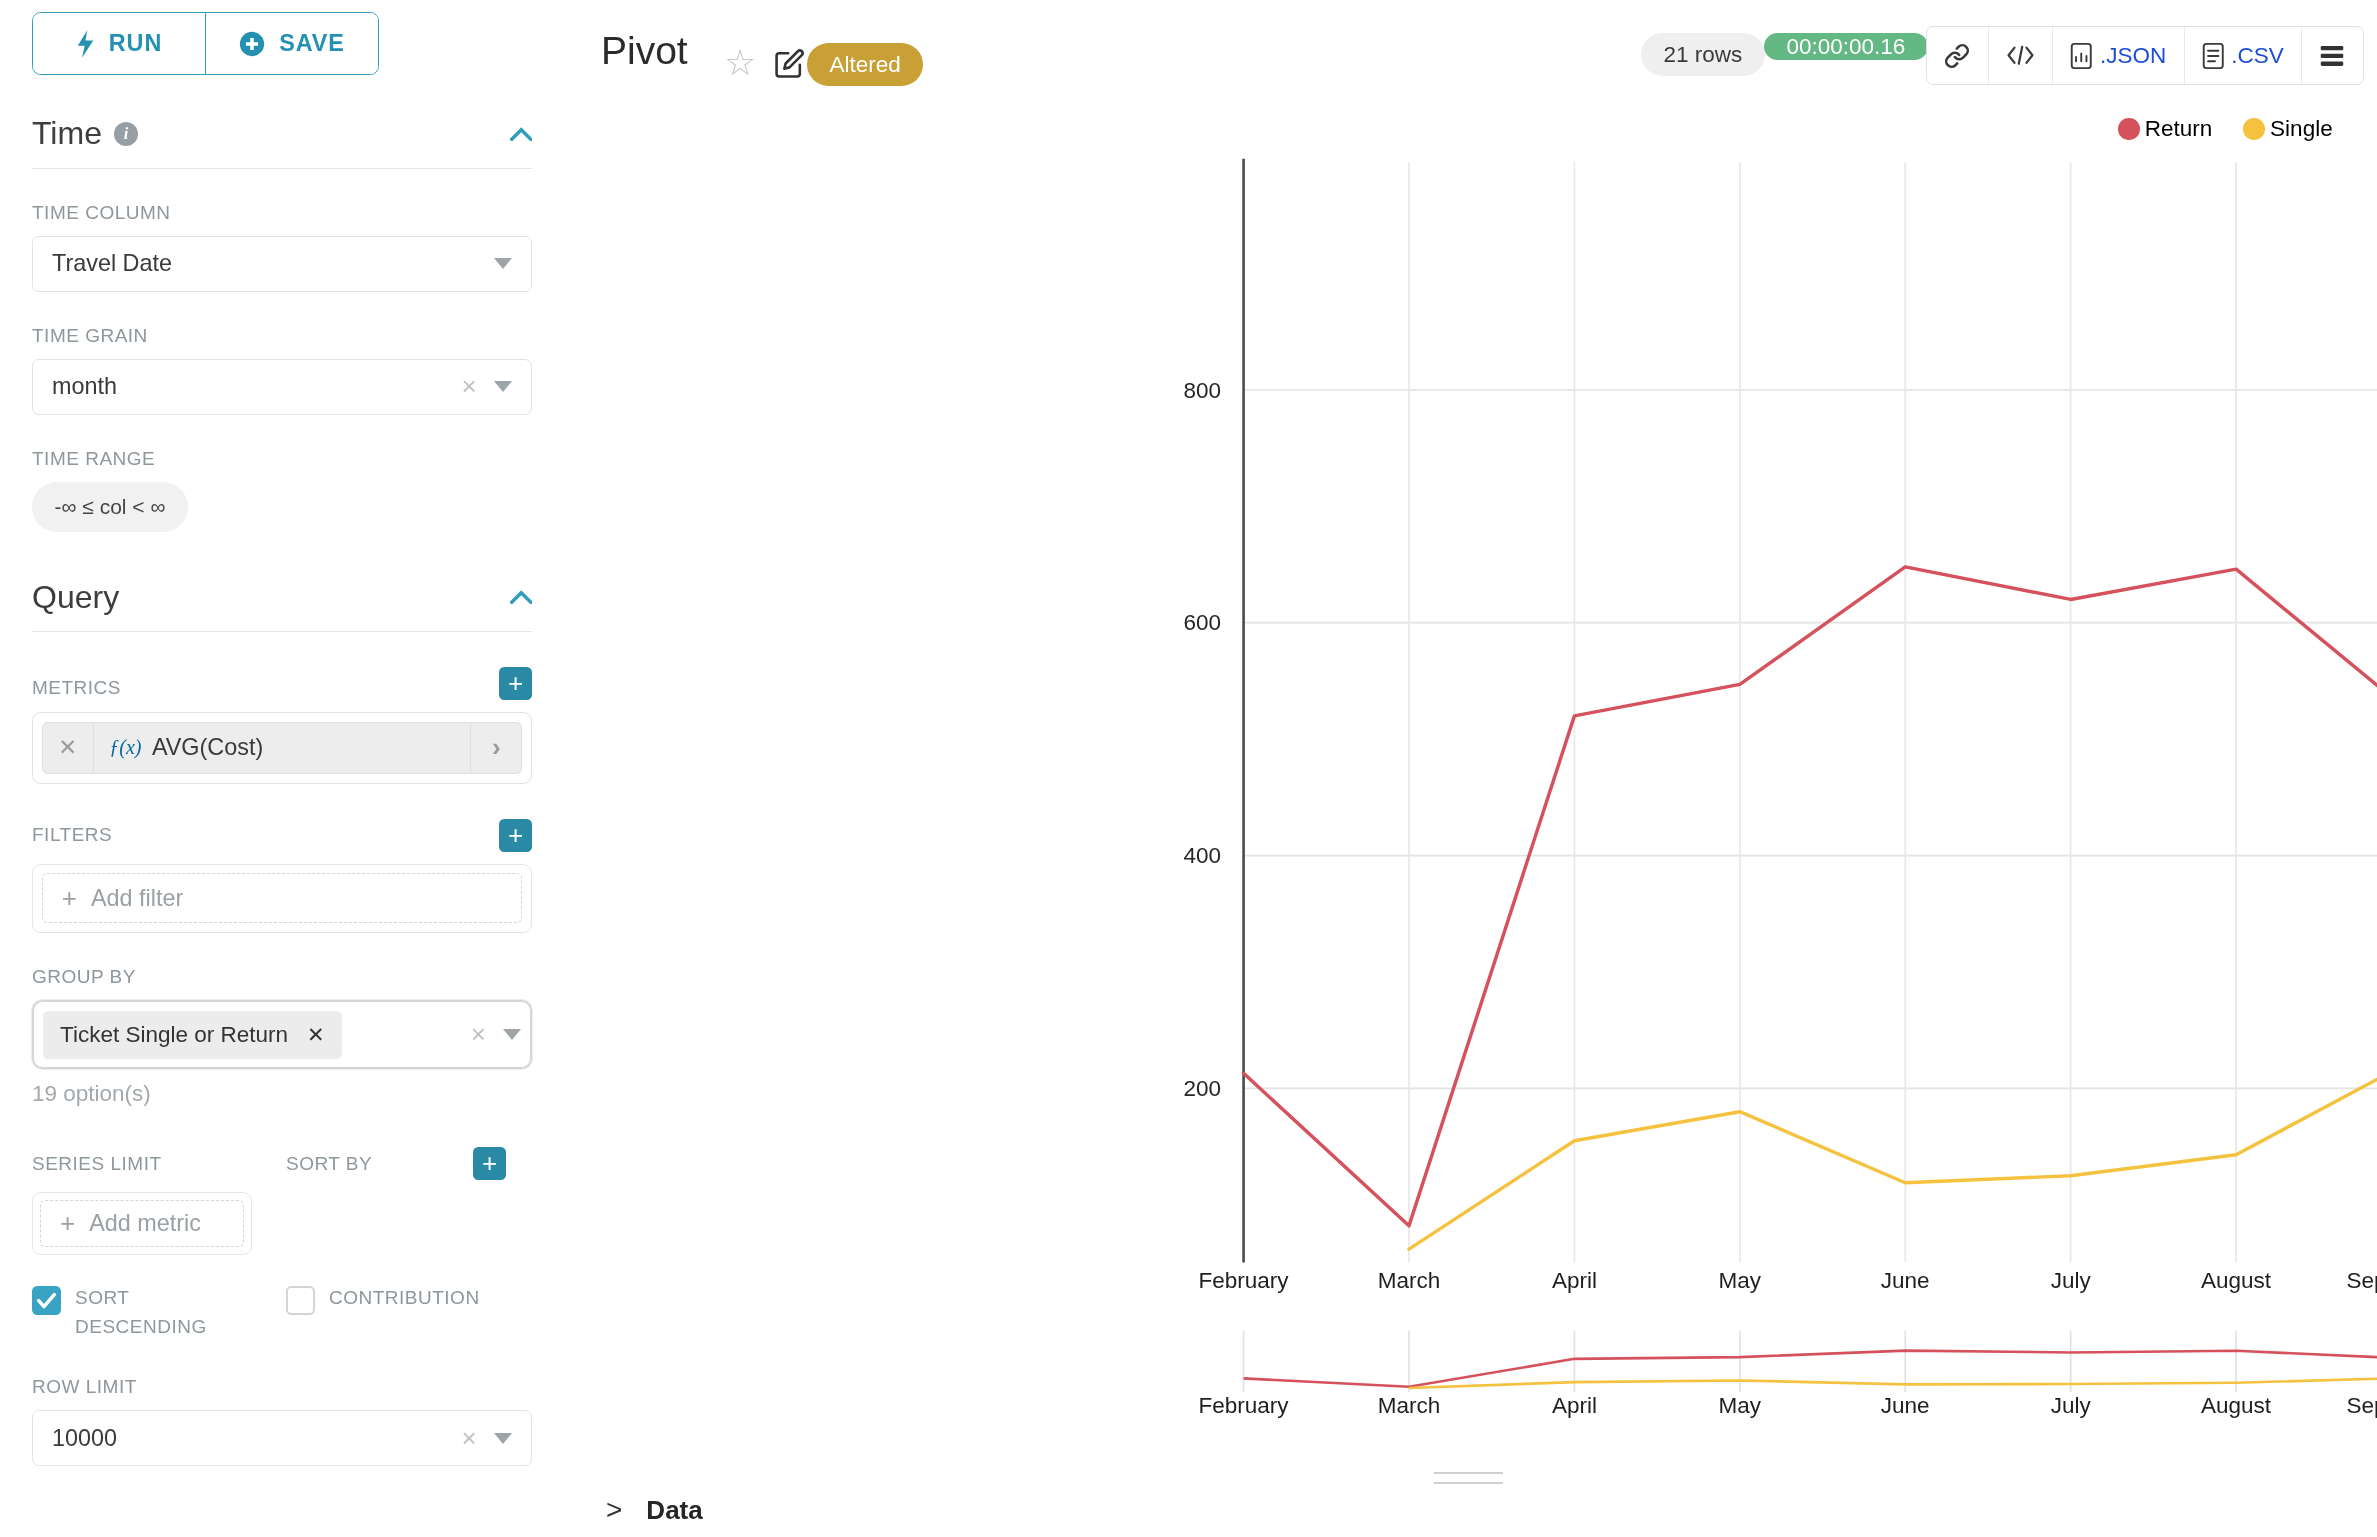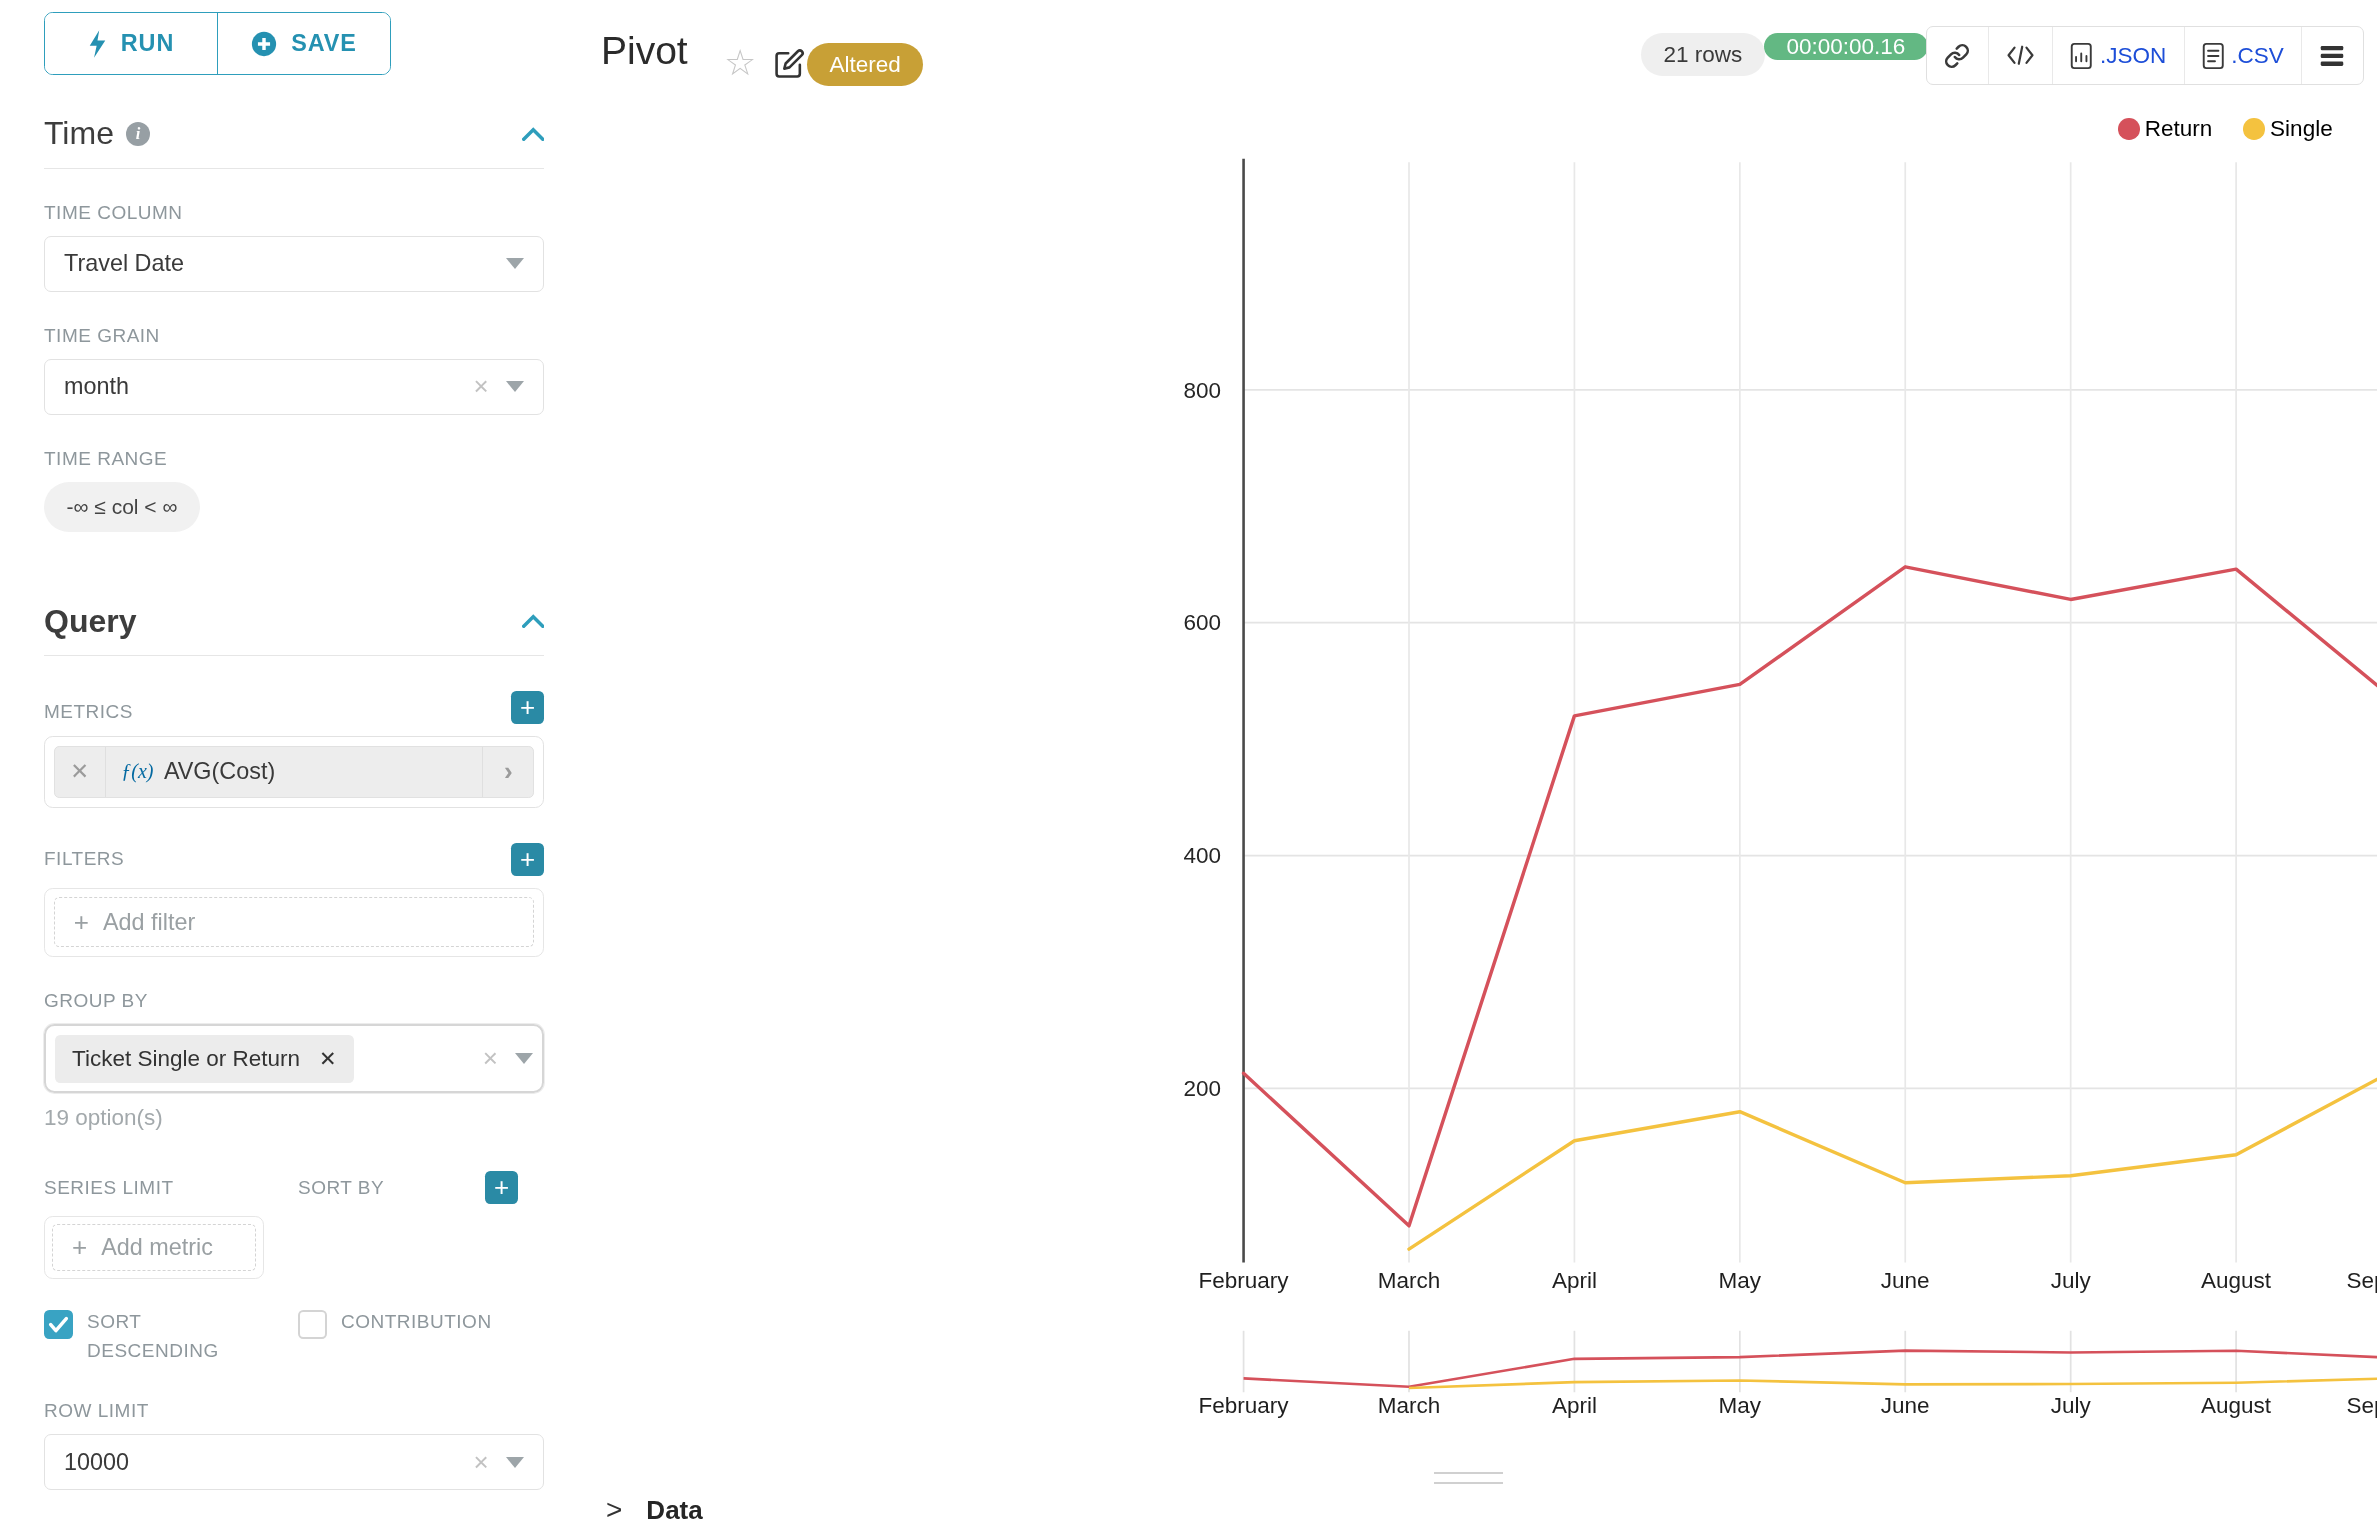--- a/index.html
+++ b/index.html
@@ -1,19 +1,19 @@
 <!DOCTYPE html>
 <html style="font-size:14px"><head>
 <meta charset="utf-8">
 <style>
   html,body{margin:0;padding:0;background:#fff;}
   .app{position:relative;width:2377px;height:1538px;background:#fff;overflow:hidden;
        font-family:"Liberation Sans","DejaVu Sans",sans-serif;color:#3a3a3a;}
   
-  .sidebar{position:absolute;left:16px;top:0;width:558px;height:1538px;box-sizing:border-box;
+  .sidebar{position:absolute;left:4px;top:0;width:558px;height:1538px;box-sizing:border-box;
            background:#fff;border-right:1.7px solid #e3e3e3;padding:12px 29px 0 28px;}
   .btn-group{display:flex;width:345px;height:61px;border:1.7px solid #2e9ebc;border-radius:8.7px;overflow:hidden;}
   .btn{flex:1;display:flex;align-items:center;justify-content:center;gap:14px;cursor:pointer;
        font-size:23.4px;font-weight:700;letter-spacing:0.9px;color:#2591b1;background:#fff;}
   .btn+.btn{border-left:1.7px solid #2e9ebc;}
   .section-head{display:flex;align-items:center;gap:12px;margin-top:40px;padding-bottom:15.6px;border-bottom:1.7px solid #e6e6e6;}
   .section-title{font-size:32px;color:#3d3d3d;}
   .info-dot{width:24px;height:24px;border-radius:50%;background:#979fa4;color:#fff;font-size:16.5px;font-weight:700;
             display:flex;align-items:center;justify-content:center;font-family:"Liberation Serif",serif;font-style:italic;}
   .head-spacer{flex:1;}
@@ -45,21 +45,21 @@
   .gpill .gx{font-weight:700;font-size:21px;color:#333;}
   .hint{margin-top:12px;font-size:22.5px;color:#a3a9ac;}
   .two-col{display:flex;gap:38px;}
   .col-a{width:216px;}
   .col-b{width:220px;flex:none;}
   .check-row{display:flex;align-items:flex-start;gap:14px;}
   .checkbox{width:29px;height:29px;border-radius:5.2px;box-sizing:border-box;flex:none;margin-top:1.7px;}
   .checkbox.on{background:#39a3c3;display:flex;align-items:center;justify-content:center;}
   .checkbox.off{border:2.6px solid #d4d4d4;background:#fff;}
   .check-label{font-size:19px;color:#8e979c;letter-spacing:0.5px;line-height:1.5;}
-  .divider-head{margin-top:71px;font-weight:bold;}
+  .divider-head{margin-top:47px;}
   
   .panel{position:absolute;left:558px;top:0;right:0;bottom:0;background:#fff;}
   .page-title{position:absolute;left:601px;top:29px;font-size:39px;color:#2b2b2b;font-weight:500;}
   .star{position:absolute;left:724px;top:42px;font-size:36px;color:#c6c6c6;}
   .edit-ic{position:absolute;left:774px;top:48px;}
   .badge-altered{position:absolute;left:807px;top:43px;height:43px;border-radius:22.5px;padding:0 22.5px;
                  display:flex;align-items:center;color:#fff;font-size:22.5px;}
   .pill-rows{position:absolute;left:1641px;top:33px;height:43px;border-radius:22.5px;background:#efefef;color:#3a3a3a;
              font-size:22.5px;display:flex;align-items:center;padding:0 22.5px;}
   .pill-timer{position:absolute;left:1764px;top:33px;height:27px;border-radius:22.5px;color:#fff;

